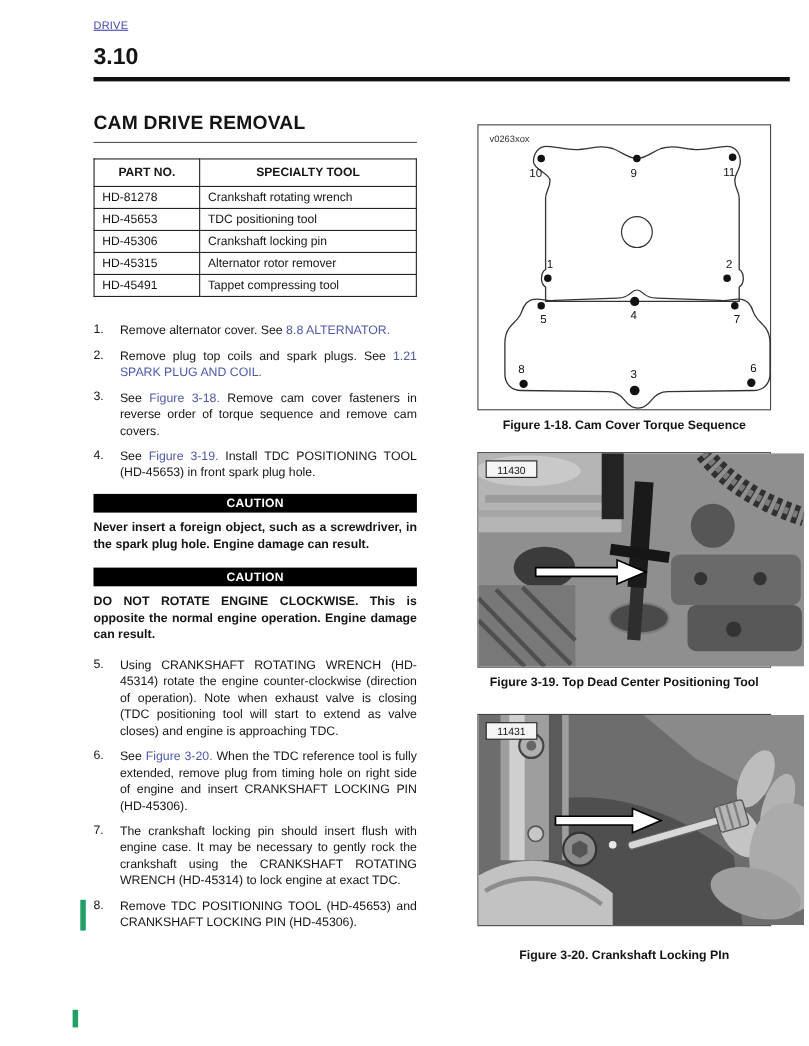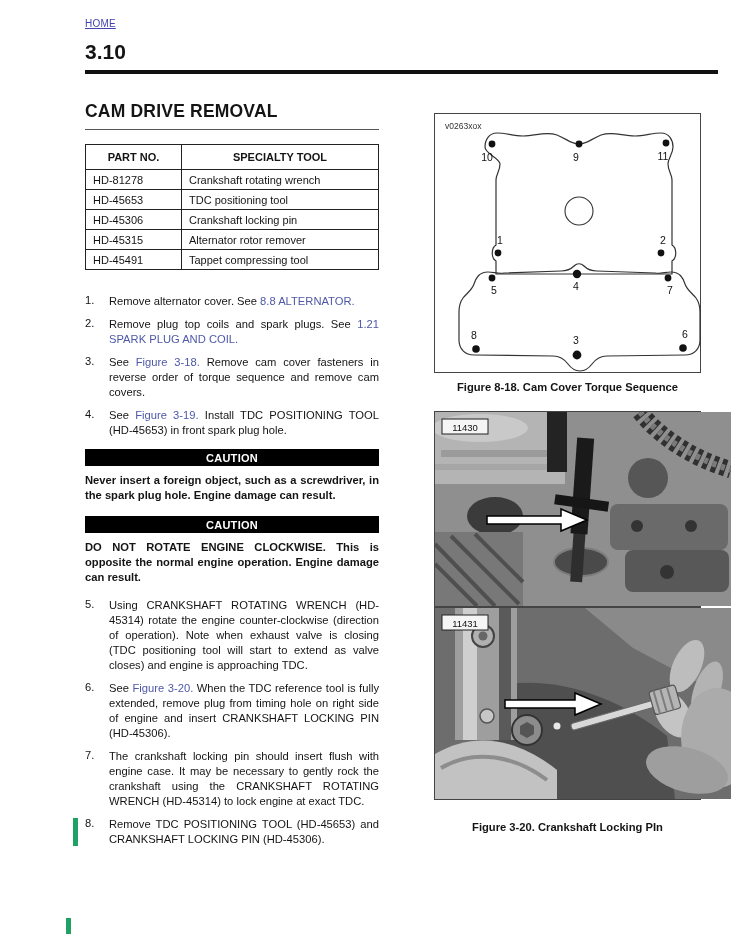--- a/index.html
+++ b/index.html
@@ -60,21 +60,21 @@
   .footer-tick{position:absolute;left:66px;top:918px;width:5px;height:16px;background:var(--green);}
   .footer-text{position:absolute;right:17px;top:960px;font-size:11.5px;font-weight:bold;}
   .footer-text .pageno{margin-left:20px;}
 </style>
 </head>
 <body>
 
 <div class="page">
 
   <div class="header">
-    <span class="home-link">HOME</span>
+    <span class="home-link">DRIVE</span>
     <div class="title-row">
       <span class="section-num">3.10</span>
     </div>
     <div class="header-rule"></div>
   </div>
 
   <div class="main">
 
     <div class="col-left">
       <div class="h2">CAM DRIVE REMOVAL</div>
@@ -187,21 +187,21 @@
                 <text x="235" y="180">7</text>
               <circle cx="41" cy="235" r="3.8"></circle>
                 <text x="39" y="225">8</text>
               <circle cx="142" cy="241" r="4.4"></circle>
                 <text x="141" y="230">3</text>
               <circle cx="248" cy="234" r="3.8"></circle>
                 <text x="250" y="224">6</text>
             </g>
           </svg>
         </div>
-        <div class="fig-caption cap-318">Figure 8-18. Cam Cover Torque Sequence</div>
+        <div class="fig-caption cap-318">Figure 1-18. Cam Cover Torque Sequence</div>
       </div>
 
       <div class="figure">
         <div class="fig-box">
           <svg width="296" height="194" viewBox="0 0 296 194">
             <rect width="296" height="194" fill="#8f8f8f"></rect>
 
             <rect x="0" y="0" width="130" height="72" fill="#b4b4b4"></rect>
             <ellipse cx="45" cy="16" rx="48" ry="14" fill="#c9c9c9"></ellipse>
             <rect x="6" y="38" width="114" height="7" fill="#9b9b9b"></rect>
@@ -230,20 +230,21 @@
               <rect x="137" y="26" width="17" height="96" fill="#1a1a1a"></rect>
               <rect x="119" y="86" width="54" height="10" fill="#161616" transform="rotate(4 146 91)"></rect>
             </g>
 
             <polygon points="52,104 126,104 126,97 152,108 126,119 126,112 52,112" fill="#ffffff" stroke="#000" stroke-width="1.5"></polygon>
 
             <rect x="7" y="7" width="46" height="15" fill="#f5f5f5" stroke="#222" stroke-width="1"></rect>
             <text x="30" y="18.5" font-size="9.5" text-anchor="middle" fill="#111">11430</text>
           </svg>
         </div>
+        <div class="fig-caption cap-319">Figure 3-19. Top Dead Center Positioning Tool</div>
       </div>
 
       <div class="figure">
         <div class="fig-box">
           <svg width="296" height="191" viewBox="0 0 296 191">
             <rect width="296" height="191" fill="#6d6d6d"></rect>
             <path d="M150,0 L296,0 L296,92 L198,40 Z" fill="#8a8a8a"></path>
 
             <path d="M62,78 C118,66 182,88 232,128 L240,191 L55,191 Z" fill="#4f4f4f"></path>
 

